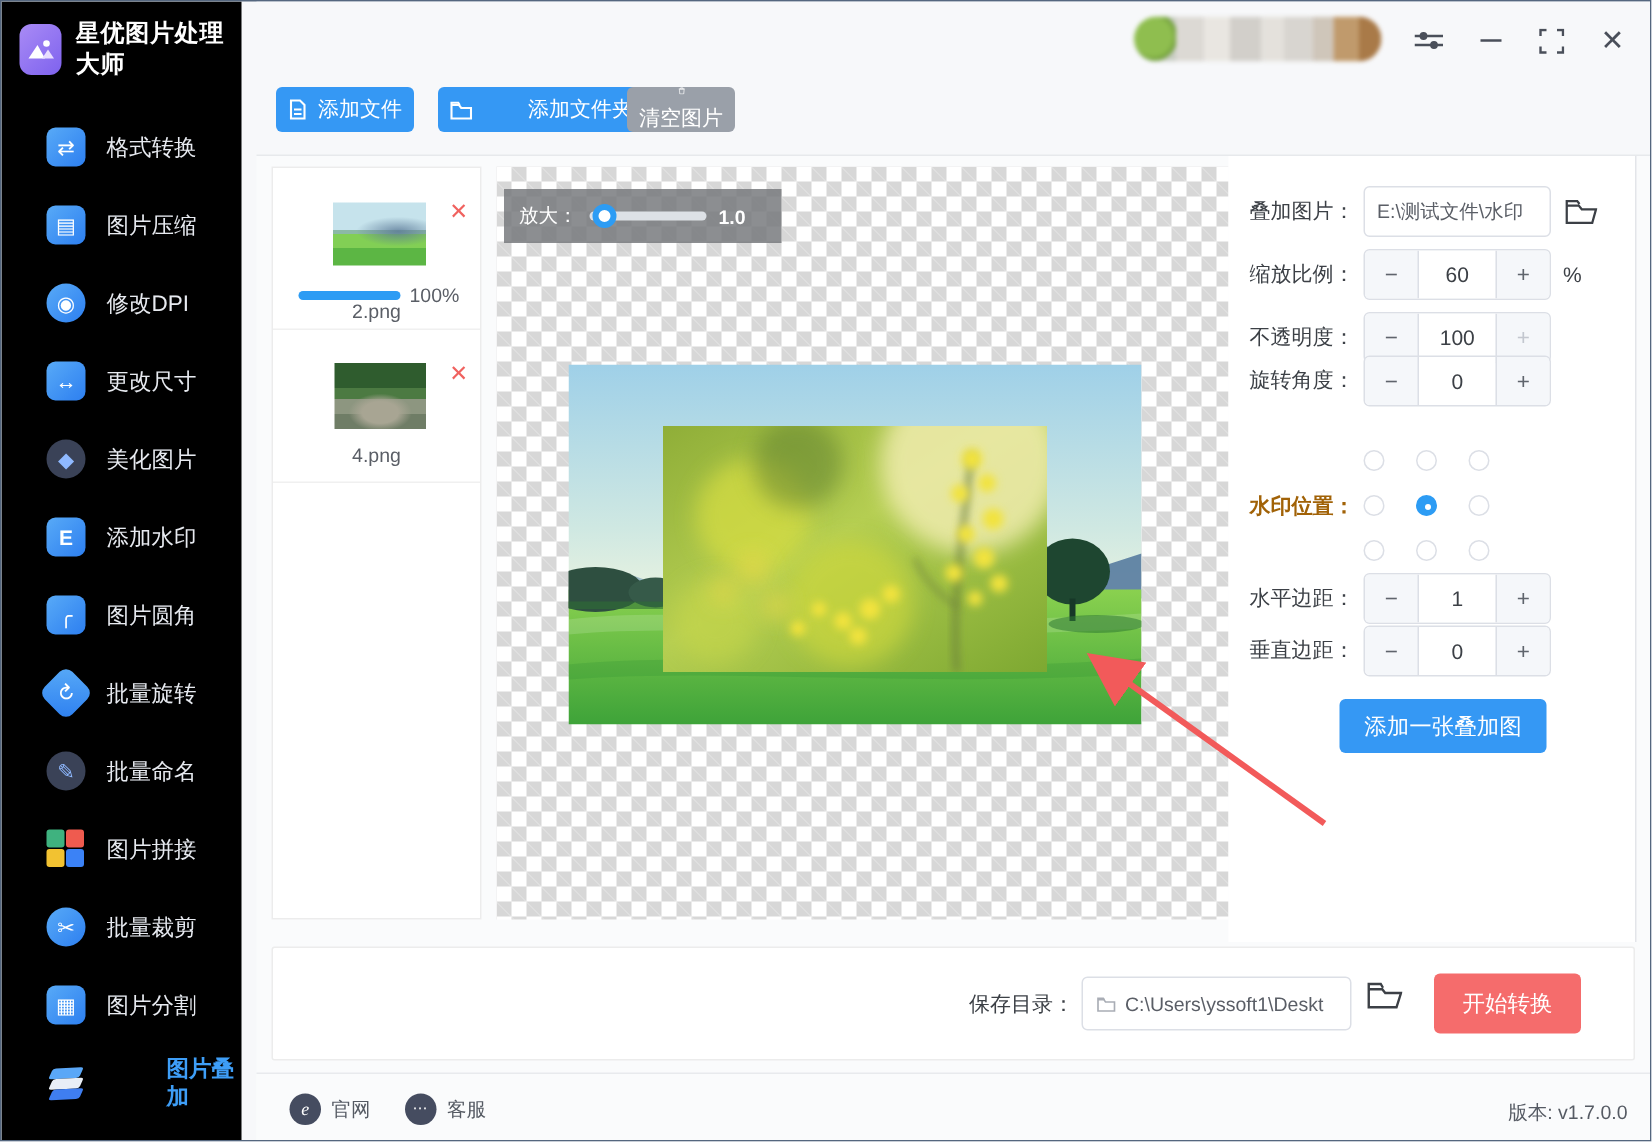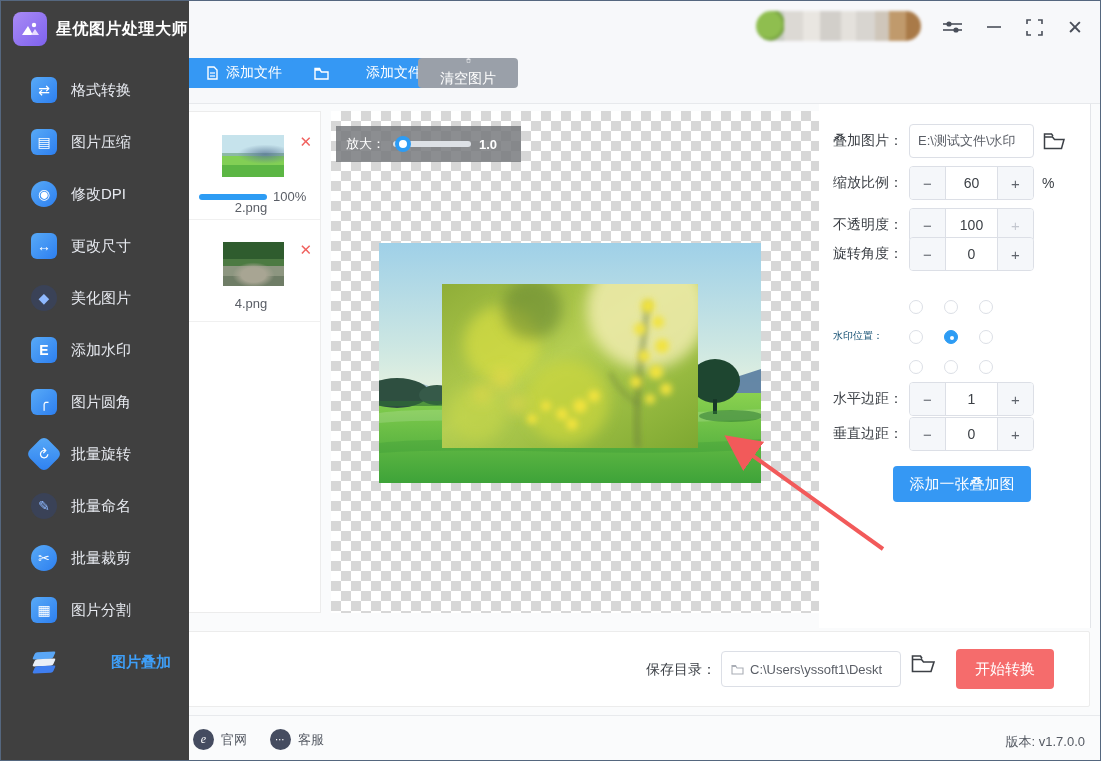--- a/index.html
+++ b/index.html
@@ -5,22 +5,22 @@
   * { box-sizing: border-box; margin: 0; padding: 0; }
   html,body { background:#e9edf2; }
   body { font-family: "Liberation Sans", "DejaVu Sans", sans-serif; }
   .window {
     position: relative; width: 1101px; height: 761px; overflow: hidden;
     background: #f7f8fa; border: 1px solid #55677f;
   }
 
   
   .sidebar {
-    position: absolute; left:0; top:0; width:188px; height:761px;
-    background: #404040; z-index: 5;
+    position: absolute; left:0; top:0; width:160px; height:761px;
+    background: #000000; z-index: 5;
   }
   .logo-row { display:flex; align-items:center; gap:9px; padding:11px 0 10px 12px; }
   .logo-badge {
     width:34px; height:34px; border-radius:8px;
     background: linear-gradient(135deg,#a98bf5,#7e62ee);
     display:flex; align-items:center; justify-content:center;
   }
   .app-title { color:#ffffff; font-size:16px; font-weight:bold; letter-spacing:.5px; }
   .nav { margin-top:8px; }
   .nav-item {
@@ -54,21 +54,21 @@
   .avatar-blur { position:absolute; left:585px; top:10px; width:165px; height:30px;
     border-radius:15px; overflow:hidden; display:flex; filter: blur(1.5px); }
   .avatar-blur i { display:block; height:100%; }
   .win-icon { position:absolute; top:15px; width:22px; height:22px; display:flex;
     align-items:center; justify-content:center; color:#4a4f5a; cursor:pointer; }
   .icon-settings { left:770px; } .icon-min { left:812px; }
   .icon-max { left:852px; } .icon-close { left:893px; font-size:19px; }
 
   .toolbar-btn { position:absolute; top:57px; height:30px; border:none; border-radius:4px;
     color:#fff; font-size:14px; font-family:inherit; display:flex; align-items:center;
-    gap:7px; padding:0 22px; cursor:pointer; }
+    gap:7px; padding:0 8px; cursor:pointer; }
   .btn-blue { background:#3598f4; }
   .btn-gray { background:#9aa0a9; }
   #btn-add-file { left:13px; } #btn-add-folder { left:121px;gap:37px; } #btn-clear { left:247px;flex-direction:column; }
 
   
   .content-bg { position:absolute; left:0; top:103px; width:931px; height:658px; background:#fafbfc; }
   .v-divider { position:absolute; left:919px; top:103px; width:1px; height:524px; background:#e3e5e9; }
 
   .filelist { position:absolute; left:10px; top:110px; width:140px; height:502px;
     background:#fff; border:1px solid #ececec; }
@@ -125,21 +125,21 @@
     font-size:14px; color:#3c4046; background:#fff; }
   .unit { margin-left:8px; font-size:14px; color:#3c4046; }
   .folder-glyph { margin-left:9px; cursor:pointer; display:flex; }
   .radio-grid { position:absolute; left:90px; display:grid;
     grid-template-columns:repeat(3,14px); grid-auto-rows:14px; column-gap:21px; row-gap:16px; }
   .radio { width:14px; height:14px; border-radius:50%; border:1px solid #dcdfe6;
     background:#fff; cursor:pointer; }
   .radio.sel { background:#2d9cf4; border-color:#2d9cf4; position:relative; }
   .radio.sel::after { content:""; position:absolute; left:5px; top:5px; width:4px; height:4px;
     border-radius:50%; background:#fff; }
-  .pos-label { position:absolute; left:14px; font-size:10px; color:#0c4a6e; }
+  .pos-label { position:absolute; left:14px; font-size:14px; color:#a16207;font-weight:bold; }
   .add-overlay-btn { position:absolute; left:74px; top:362px; width:138px; height:36px;
     background:#3598f4; color:#fff; border:none; border-radius:4px; font-size:15px;
     font-family:inherit; cursor:pointer; }
 
   
   .savebar { position:absolute; left:10px; top:630px; width:909px; height:76px;
     background:#fff; border:1px solid #ececec; border-radius:2px; }
   .save-label { position:absolute; left:464px; top:29px; font-size:14px; color:#3c4046; }
   .save-input { position:absolute; left:539px; top:19px; width:180px; height:36px;
     border:1px solid #dcdfe6; border-radius:4px; display:flex; align-items:center;
@@ -206,20 +206,29 @@
         <div class="nav-icon" style="font-weight:bold;">╭</div>
         <span class="nav-label">图片圆角</span>
       </div>
       <div class="nav-item">
         <div class="nav-icon" style="transform:rotate(45deg);">↻</div>
         <span class="nav-label">批量旋转</span>
       </div>
       <div class="nav-item">
         <div class="nav-icon round dark">✎</div>
         <span class="nav-label">批量命名</span>
+      </div>
+      <div class="nav-item">
+        <div class="nav-icon puzzle">
+            <i class="p1"></i>
+            <i class="p2"></i>
+            <i class="p3"></i>
+            <i class="p4"></i>
+          </div>
+        <span class="nav-label">图片拼接</span>
       </div>
       <div class="nav-item">
         <div class="nav-icon round">✂</div>
         <span class="nav-label">批量裁剪</span>
       </div>
       <div class="nav-item">
         <div class="nav-icon">▦</div>
         <span class="nav-label">图片分割</span>
       </div>
       <div class="nav-item active">

